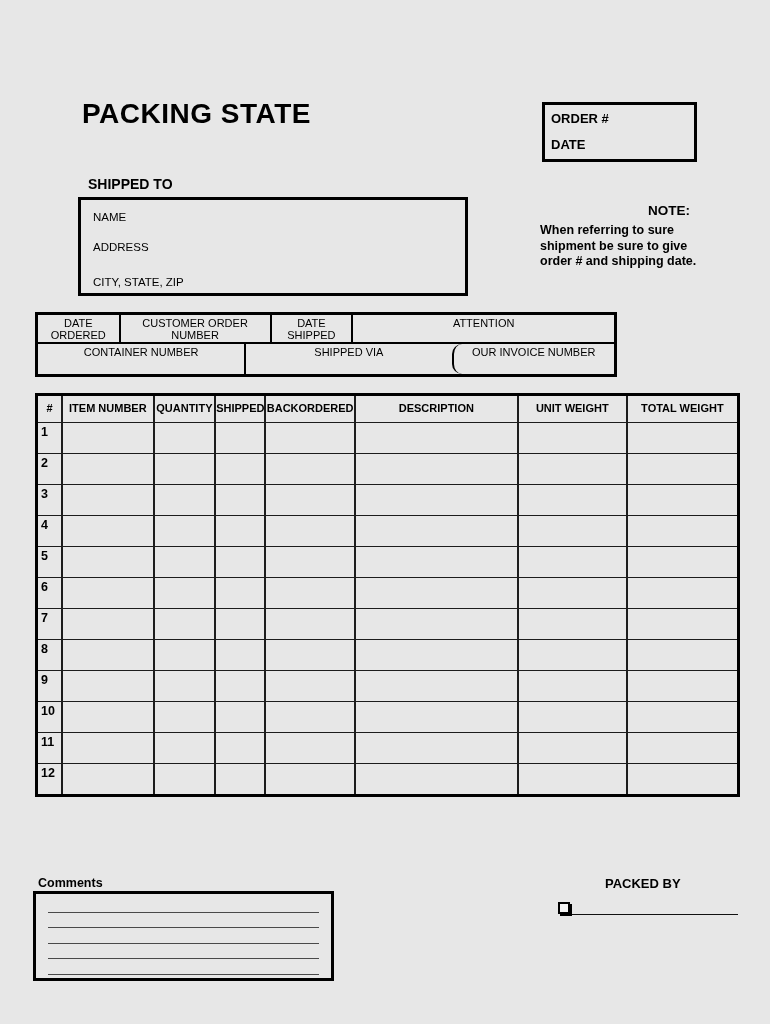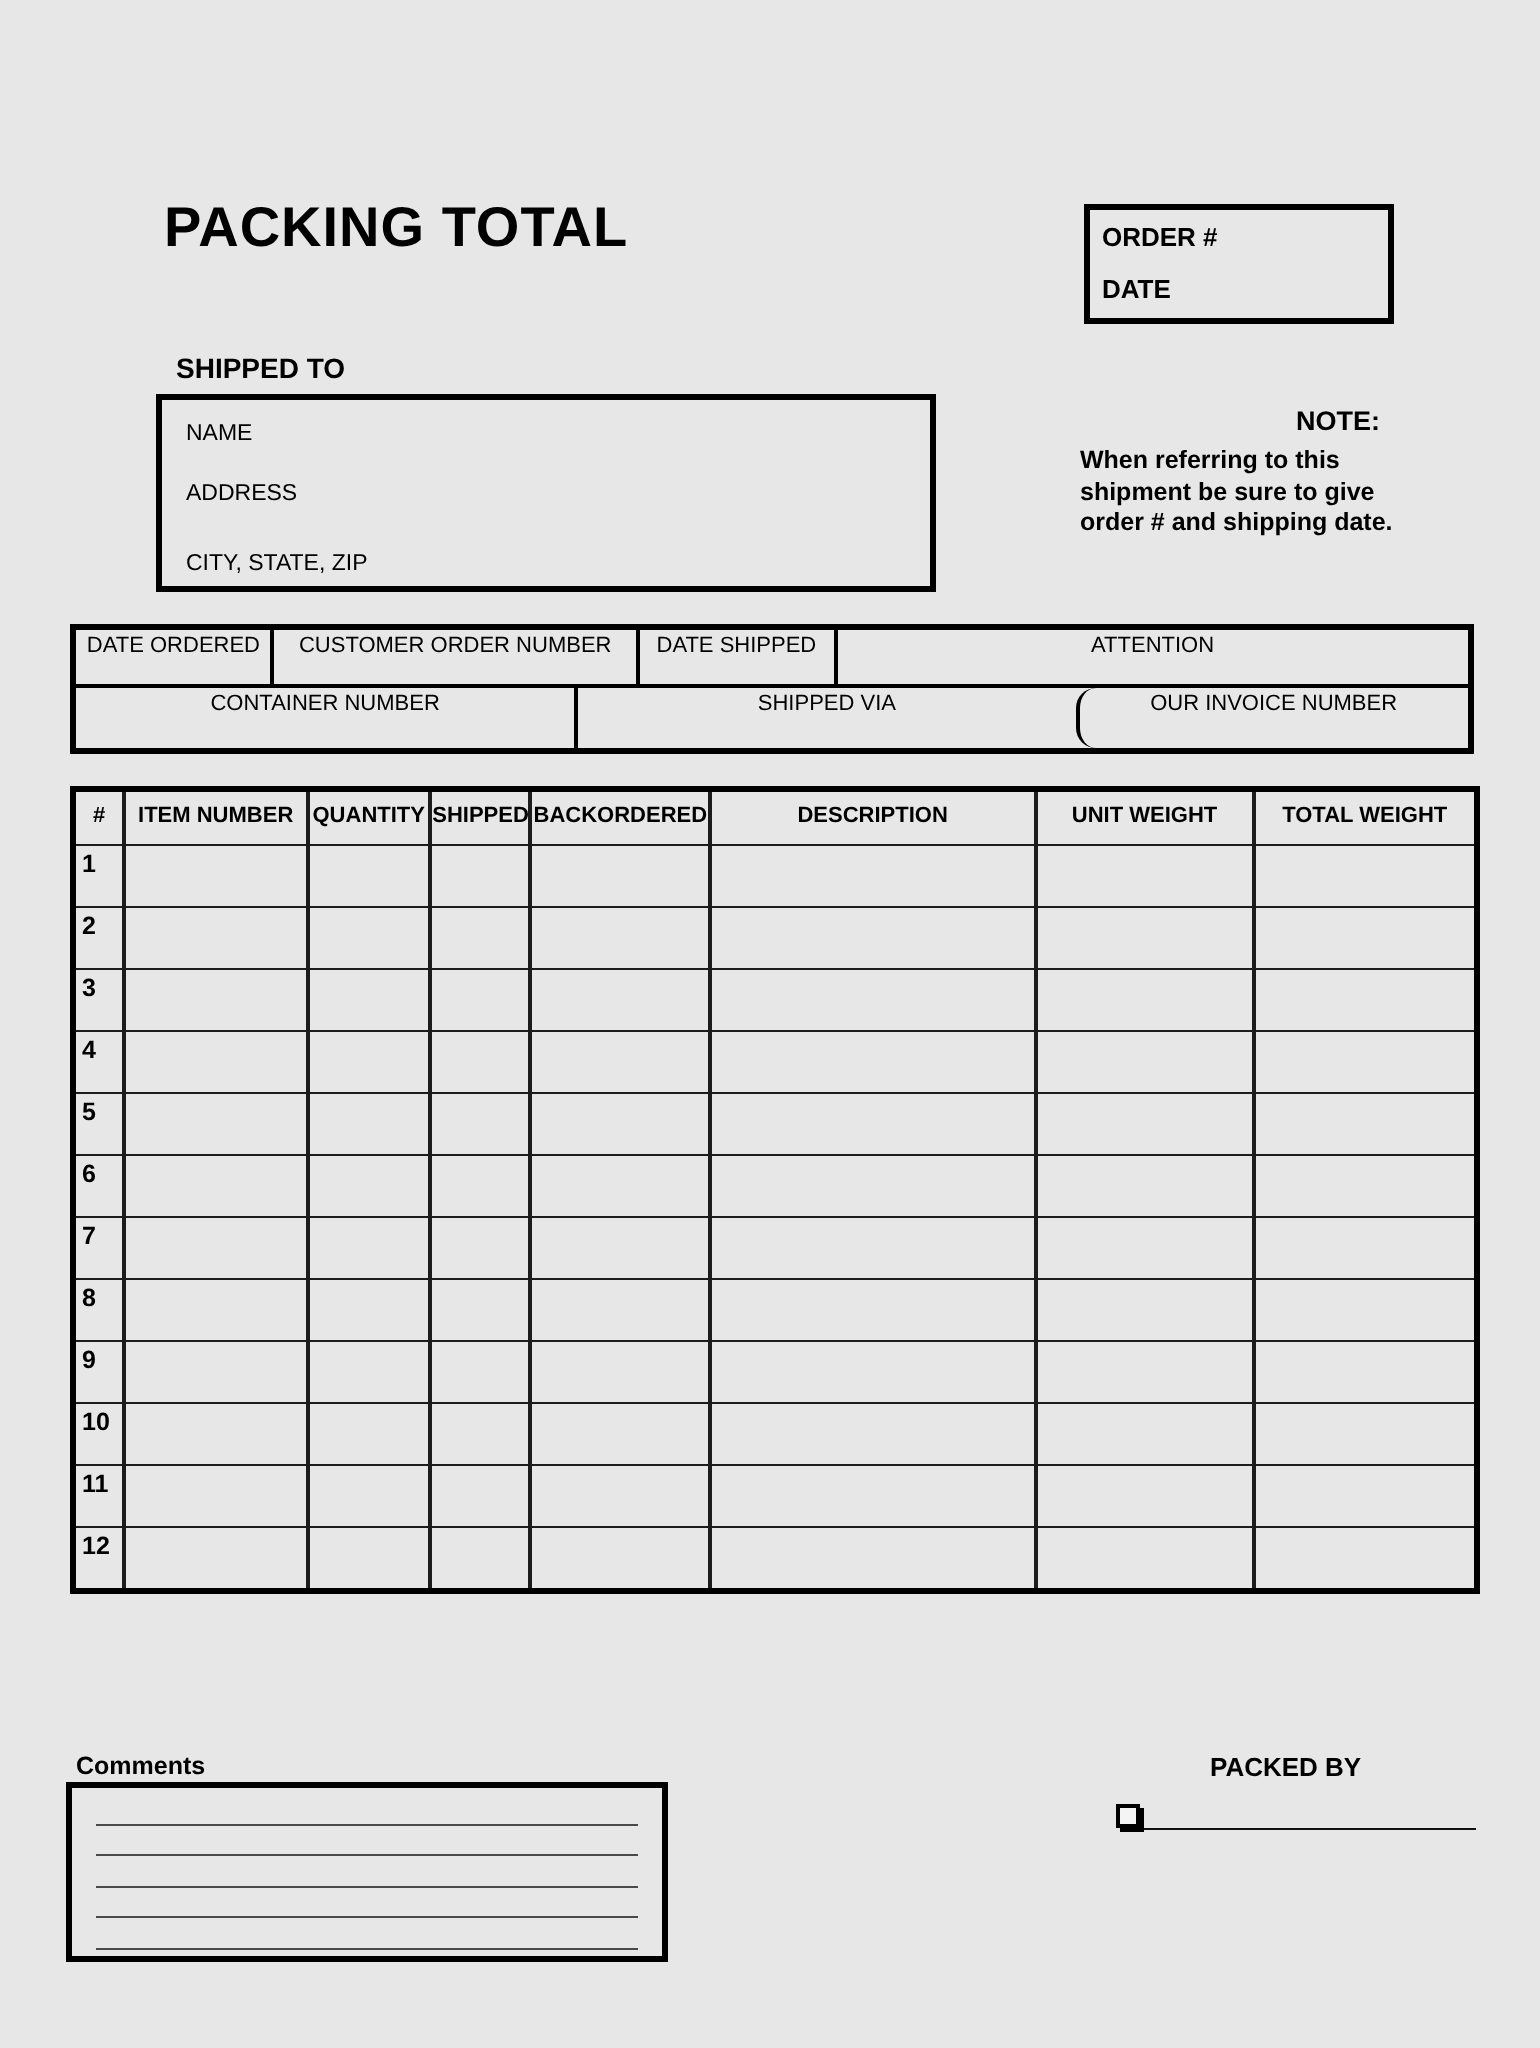--- a/index.html
+++ b/index.html
@@ -20,21 +20,21 @@
   .shipto-heading { position:absolute; left:88px; top:176px; font-size:14px; font-weight:bold; }
   .shipto-box { position:absolute; left:78px; top:197px; width:390px; height:99px; border:3px solid #000; }
   .shipto-box .fld { position:absolute; left:12px; font-size:11.5px; }
   .shipto-box .fld.f0 { top:11px; }
   .shipto-box .fld.f1 { top:41px; }
   .shipto-box .fld.f2 { top:76px; }
   
   .note-heading { position:absolute; left:540px; top:203px; width:150px; text-align:right; font-size:13.5px; font-weight:bold; }
   .note-text { position:absolute; left:540px; top:223px; width:195px; font-size:12.5px; font-weight:bold; line-height:15.5px; }
   
-  .info { position:absolute; left:35px; top:312px; width:702px; border:3px solid #000; }
+  .info { position:absolute; left:35px; top:312px; width:582px; border:3px solid #000; }
   .info .r { display:flex; }
   .info .r1 { height:27px; }
   .info .r2 { height:32px; border-top:2px solid #000; }
   .info .cell { border-left:2px solid #000; font-size:11px; text-align:center; padding-top:2px; }
   .info .cell:first-child { border-left:none; }
   .info .r1 .a0 { flex:0 0 14%; }
   .info .r1 .a1 { flex:0 0 26.2%; }
   .info .r1 .a2 { flex:0 0 14.2%; }
   .info .r1 .a3 { flex:0 0 45.6%; }
   .info .r2 .b0 { flex:0 0 36%; }
@@ -58,37 +58,37 @@
   
   .packedby-label { position:absolute; left:558px; top:876px; font-size:13px; font-weight:bold;margin-left:47px; }
   .sig-square { position:absolute; left:558px; top:902px; width:12px; height:12px; background:#f4f4f4; border:2px solid #000; box-shadow:2px 2px 0 #000; }
   .sig-line { position:absolute; left:572px; top:914px; width:166px; border-bottom:1.6px solid #111; }
 </style>
 </head>
 <body>
 
 <div class="page">
 
-  <div class="title">PACKING TOTAL</div>
+  <div class="title">PACKING STATE</div>
 
   <div class="order-box">
     <div class="lbl order">ORDER #</div>
     <div class="lbl date">DATE</div>
   </div>
 
   <div class="shipto-heading">SHIPPED TO</div>
   <div class="shipto-box">
     <div class="fld f0">NAME</div>
     <div class="fld f1">ADDRESS</div>
     <div class="fld f2">CITY, STATE, ZIP</div>
   </div>
 
   <div class="note-heading">NOTE:</div>
   <div class="note-text">
-    <div>When referring to this</div>
+    <div>When referring to sure</div>
     <div>shipment be sure to give</div>
     <div>order # and shipping date.</div>
   </div>
 
   <div class="info">
     <div class="r r1">
       <div class="cell a0">DATE ORDERED</div>
       <div class="cell a1">CUSTOMER ORDER NUMBER</div>
       <div class="cell a2">DATE SHIPPED</div>
       <div class="cell a3">ATTENTION</div>

